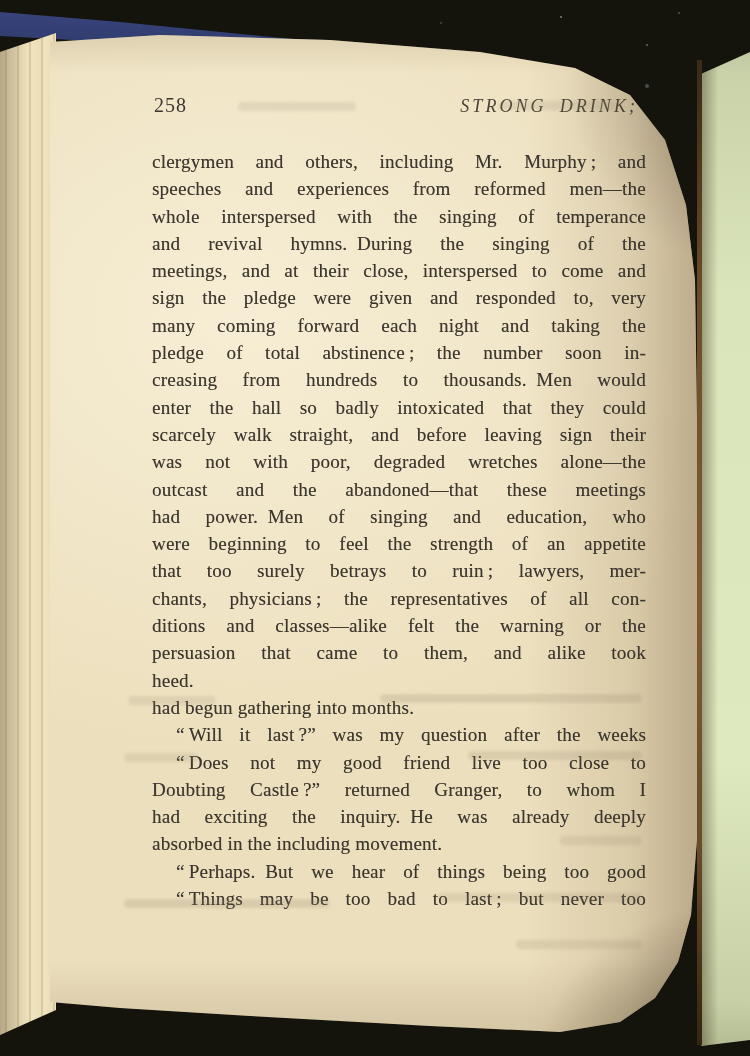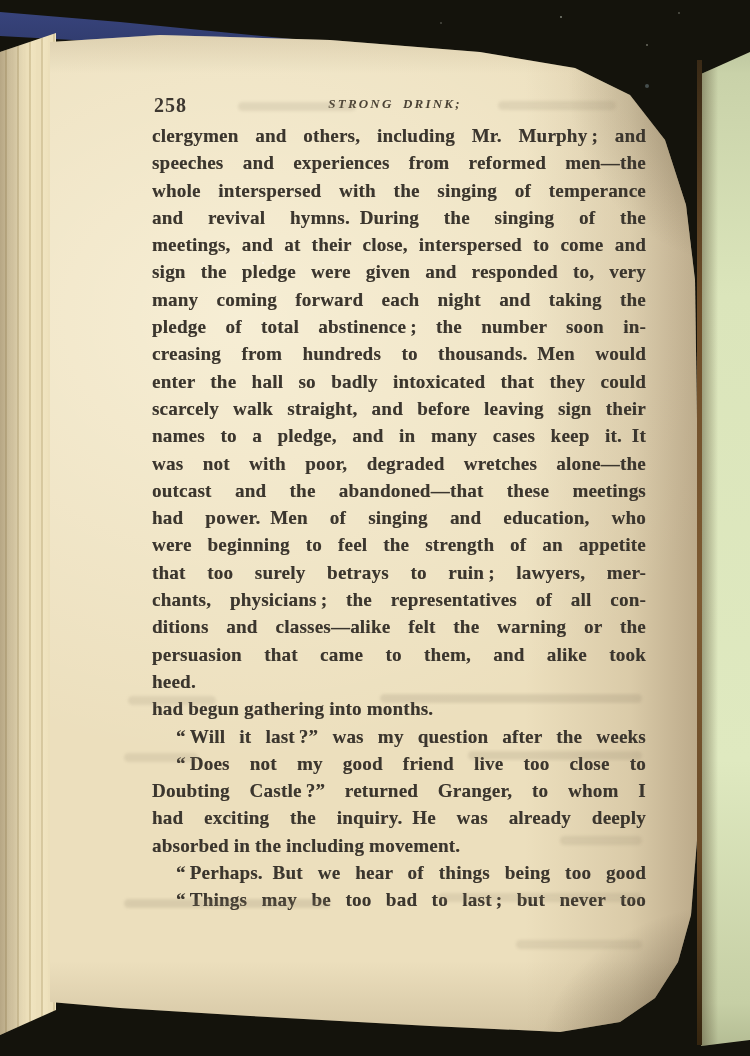--- a/index.html
+++ b/index.html
@@ -47,32 +47,32 @@
       background:
         radial-gradient(300px 220px at 100% 100%, rgba(45,32,18,.55), rgba(45,32,18,0) 70%),
         radial-gradient(260px 260px at 100% 8%, rgba(60,45,25,.4), rgba(60,45,25,0) 70%),
         linear-gradient(90deg, rgba(0,0,0,0) 70%, rgba(125,98,62,.16) 84%, rgba(98,72,44,.42) 96%, rgba(70,50,30,.55) 100%),
         linear-gradient(180deg, rgba(120,95,60,.28) 0%, rgba(120,95,60,0) 7%, rgba(120,95,60,0) 91%, rgba(110,88,55,.25) 100%),
         radial-gradient(820px 680px at 32% 30%, rgba(255,250,232,.55), rgba(255,250,232,0) 65%),
         #ecdfbd;
       clip-path:polygon(50px 42px,160px 35px,330px 40px,480px 52px,575px 68px,
         630px 95px,665px 140px,686px 205px,695px 280px,697px 420px,
         697px 840px,691px 915px,678px 962px,655px 998px,620px 1022px,
-        560px 1032px,430px 1026px,250px 1016px,120px 1008px,50px 1002px);font-weight:bold;}
+        560px 1032px,430px 1026px,250px 1016px,120px 1008px,50px 1002px);}
 
   .content{position:absolute;left:152px;top:92px;width:494px;}
 
   .header-row{position:relative;height:28px;}
   .pagenum{position:absolute;left:2px;top:2px;font-size:20px;color:#3d3730;
            letter-spacing:1px;}
-  .running-header{position:absolute;left:0;right:8px;top:4px;text-align:center;
-           font-style:italic;font-size:13px;color:#4b4336;
+  .running-header{position:absolute;left:0;right:8px;top:4px;text-align:right;
+           font-style:italic;font-size:18px;color:#4b4336;
            letter-spacing:.17em;word-spacing:.3em;}
 
-  .body-text{margin-top:2px;}
+  .body-text{margin-top:28px;}
   .line{font-size:19px;line-height:27.3px;color:#3b362e;white-space:nowrap;
         letter-spacing:.012em;text-shadow:.25px .25px .35px rgba(55,45,35,.45);}
   .line.j{white-space:normal;text-align:justify;text-align-last:justify;}
   .line.in{text-indent:24px;}
 
   
   .ghost{position:absolute;height:9px;border-radius:5px;background:#8d8168;
          opacity:.16;filter:blur(1.6px);}
   .g1{left:238px;top:102px;width:118px;}
   .g2{left:498px;top:101px;width:118px;}
@@ -112,21 +112,20 @@
           <div class="line j">speeches and experiences from reformed men—the</div>
           <div class="line j">whole interspersed with the singing of temperance</div>
           <div class="line j">and revival hymns. During the singing of the</div>
           <div class="line j">meetings, and at their close, interspersed to come and</div>
           <div class="line j">sign the pledge were given and responded to, very</div>
           <div class="line j">many coming forward each night and taking the</div>
           <div class="line j">pledge of total abstinence ; the number soon in-</div>
           <div class="line j">creasing from hundreds to thousands. Men would</div>
           <div class="line j">enter the hall so badly intoxicated that they could</div>
           <div class="line j">scarcely walk straight, and before leaving sign their</div>
-          <div class="line j">names to a pledge, and in many cases keep it. It</div>
           <div class="line j">was not with poor, degraded wretches alone—the</div>
           <div class="line j">outcast and the abandoned—that these meetings</div>
           <div class="line j">had power. Men of singing and education, who</div>
           <div class="line j">were beginning to feel the strength of an appetite</div>
           <div class="line j">that too surely betrays to ruin ; lawyers, mer-</div>
           <div class="line j">chants, physicians ; the representatives of all con-</div>
           <div class="line j">ditions and classes—alike felt the warning or the</div>
           <div class="line j">persuasion that came to them, and alike took</div>
           <div class="line">heed.</div>
           <div class="line">had begun gathering into months.</div>

